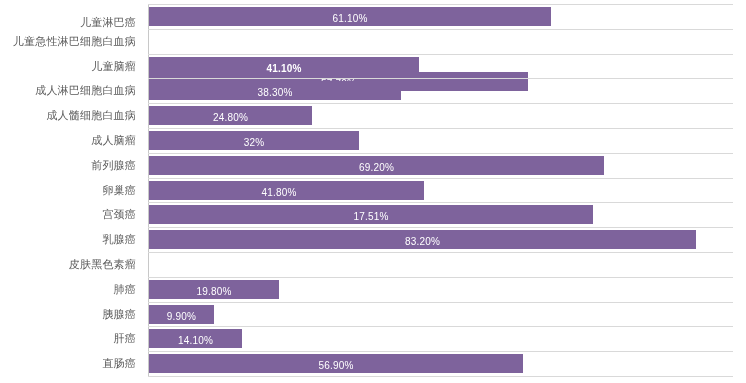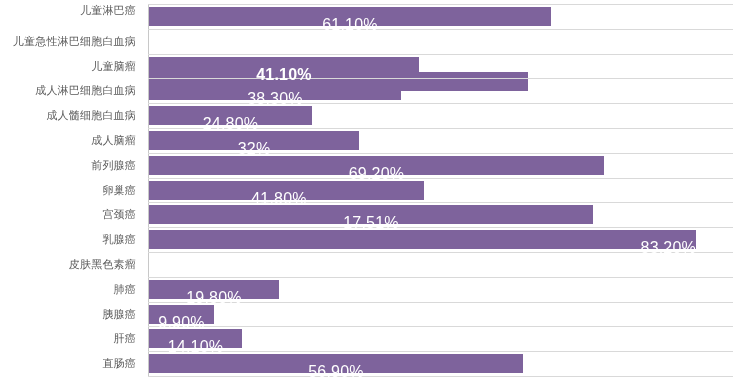--- a/index.html
+++ b/index.html
@@ -70,38 +70,38 @@
   }
   .bar {
     position: absolute;
     left: 0;
     top: 0;
     height: 19px;
     background: #7e639c;
   }
   .bar-value {
     position: absolute;
-    top: 8px;
+    top: 2px;
     height: 19px;
     line-height: 19px;
     width: 100%;
     text-align: center;
     color: #ffffff;
-    font-size: 16px;
+    font-size: 10px;
     letter-spacing: 0.2px;
     white-space: nowrap;
   }
 </style>
 </head>
 <body>
 
 <div id="chart">
 
   <div class="cat-labels">
-      <div class="cat-label" style="top: 4px; color: rgb(89, 89, 89);">儿童淋巴癌</div>
+      <div class="cat-label" style="top: 16px; color: rgb(89, 89, 89);">儿童淋巴癌</div>
       <div class="cat-label" style="top: 35px; color: rgb(89, 89, 89);">儿童急性淋巴细胞白血病</div>
       <div class="cat-label" style="top: 60px; color: rgb(89, 89, 89);">儿童脑瘤</div>
       <div class="cat-label" style="top: 109px; color: rgb(89, 89, 89);">成人髓细胞白血病</div>
       <div class="cat-label" style="top: 84px; color: rgb(89, 89, 89);">成人淋巴细胞白血病</div>
       <div class="cat-label" style="top: 134px; color: rgb(89, 89, 89);">成人脑瘤</div>
       <div class="cat-label" style="top: 159px; color: rgb(89, 89, 89);">前列腺癌</div>
       <div class="cat-label" style="top: 184px; color: rgb(89, 89, 89);">卵巢癌</div>
       <div class="cat-label" style="top: 208px; color: rgb(89, 89, 89);">宫颈癌</div>
       <div class="cat-label" style="top: 233px; color: rgb(89, 89, 89);">乳腺癌</div>
       <div class="cat-label" style="top: 258px; color: rgb(89, 89, 89);">皮肤黑色素瘤</div>
@@ -155,21 +155,21 @@
         <span class="bar-value" style="color: rgb(255, 255, 255);">41.80%</span>
       </div>
       <div class="gridline" style="top: 223px;"></div>
       <div class="bar-row" style="top: 201px; width: 444px;">
         <div class="bar" style="width: 444px; background: rgb(126, 99, 156);"></div>
         <span class="bar-value" style="color: rgb(255, 255, 255);">17.51%</span>
       </div>
       <div class="gridline" style="top: 248px;"></div>
       <div class="bar-row" style="top: 226px; width: 547px;">
         <div class="bar" style="width: 547px; background: rgb(126, 99, 156);"></div>
-        <span class="bar-value" style="color: rgb(255, 255, 255); text-align: right;">83.20%</span>
+        <span class="bar-value" style="color: rgb(255, 255, 255);">83.20%</span>
       </div>
       <div class="gridline" style="top: 273px;"></div>
       <div class="gridline" style="top: 298px;"></div>
       <div class="bar-row" style="top: 276px; width: 130px;">
         <div class="bar" style="width: 130px; background: rgb(126, 99, 156);"></div>
         <span class="bar-value" style="color: rgb(255, 255, 255);">19.80%</span>
       </div>
       <div class="gridline" style="top: 322px;"></div>
       <div class="bar-row" style="top: 301px; width: 65px;">
         <div class="bar" style="width: 65px; background: rgb(126, 99, 156);"></div>

